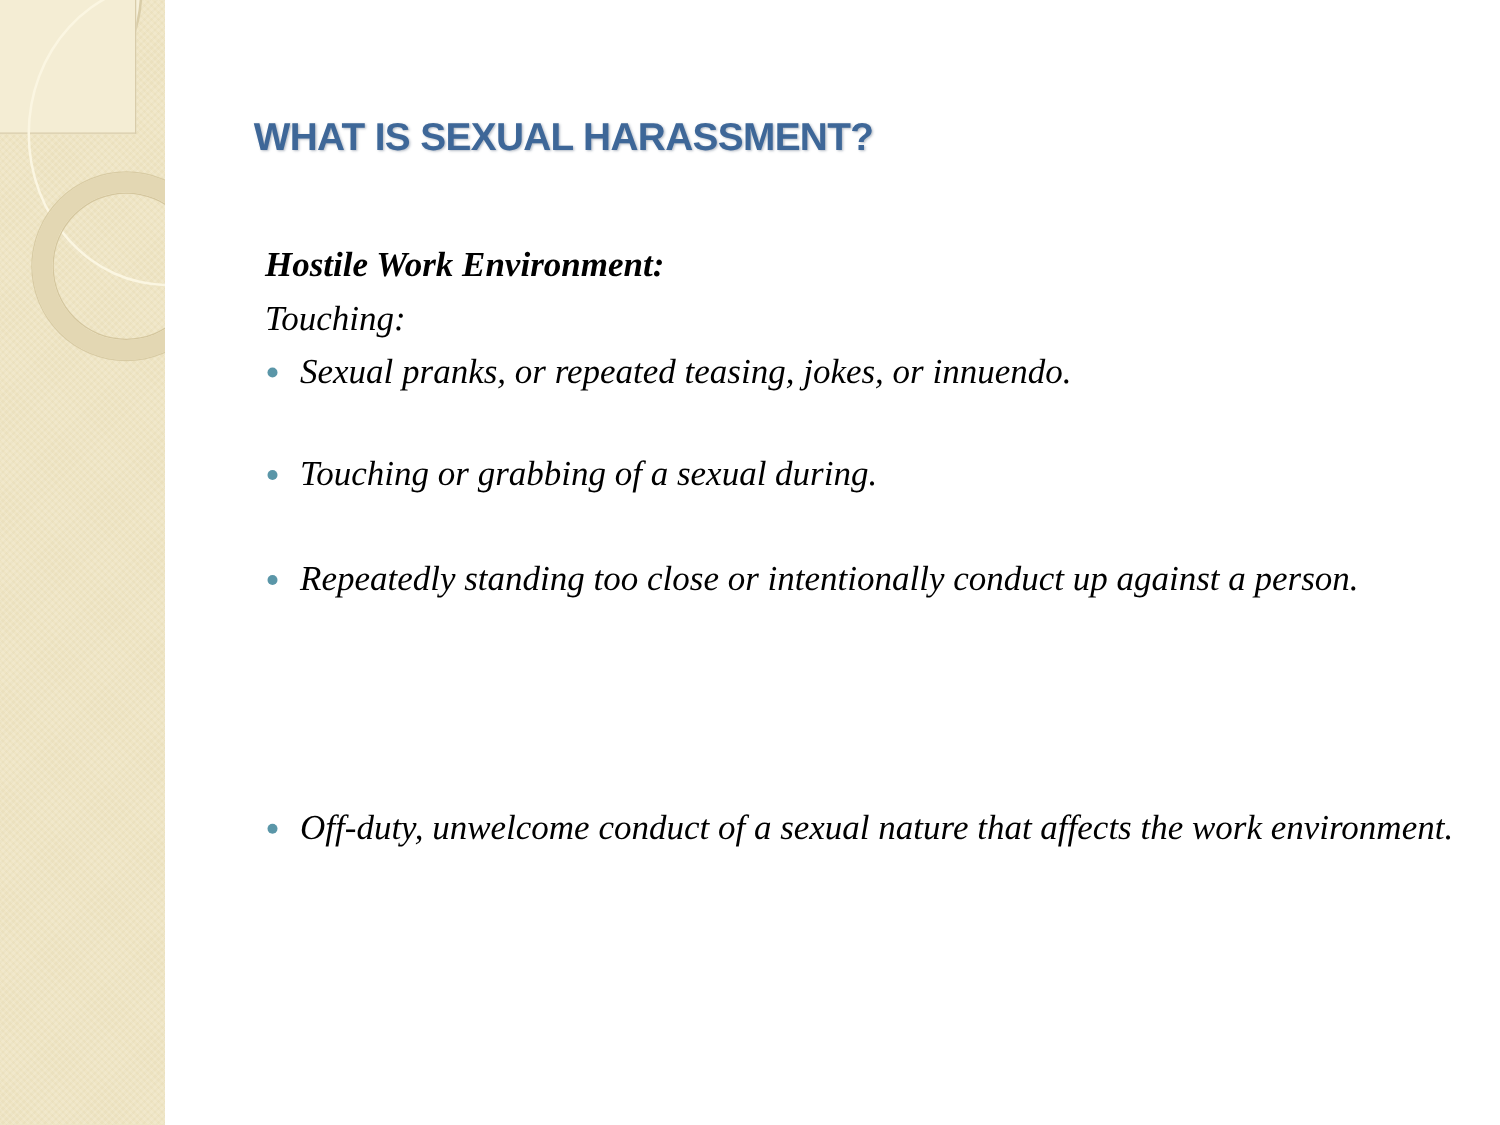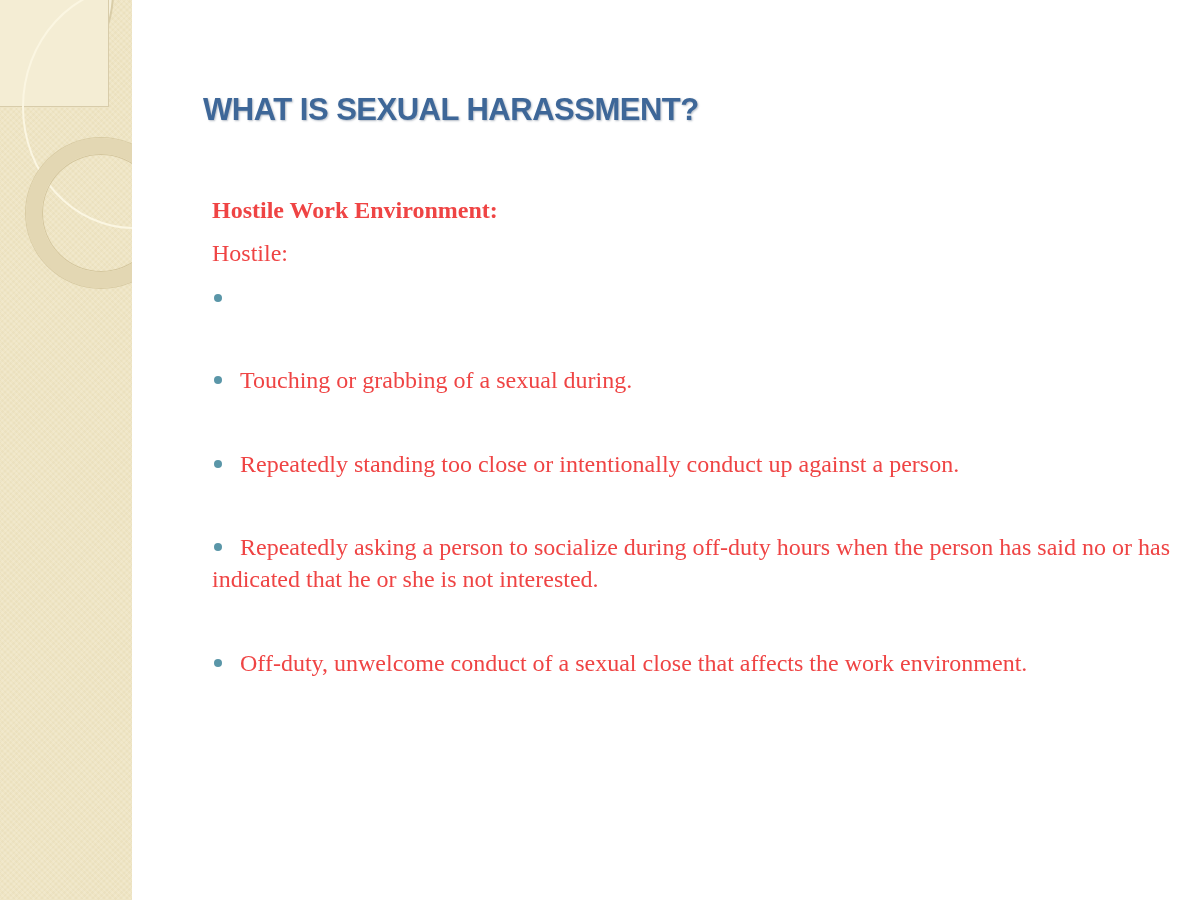--- a/index.html
+++ b/index.html
@@ -30,21 +30,21 @@
     box-shadow: inset 0 0 0 1px #d4c69e, 0 0 0 1px #d8cba4;
   }
   .content { position: absolute; left: 0; top: 0; width: 1200px; height: 760px; }
   .title {
     position: absolute; left: 203px; top: 92px; margin: 0;
     font-family: "Liberation Sans", sans-serif; font-weight: bold; font-size: 31px;
     letter-spacing: -0.5px; color: #3e6798;
     text-shadow: 1px 1px 2px rgba(40,60,90,0.35);
   }
   .body-text {
-    font-family: "Liberation Serif", serif; font-size: 24px; color: #ef4444;
+    font-family: "Liberation Serif", serif; font-size: 28px; color: #000000; font-style: italic;
   }
   .heading { position: absolute; left: 212px; top: 197px; font-weight: bold; }
   .examples { position: absolute; left: 212px; top: 240px; }
   .bullet-item { position: absolute; left: 212px; width: 960px; line-height: 32px; }
   .bullet-dot {
     display: inline-block; width: 8px; height: 8px; border-radius: 50%;
     background: #5a96a8; vertical-align: middle; margin: 0 4px 4px 2px;
   }
   .bullet-gap { display: inline-block; width: 14px; }
 </style>
@@ -55,30 +55,27 @@
   <div class="arc1"></div>
   <div class="panel"></div>
   <div class="arc2"></div>
   <div class="ring"></div>
 </div>
 
 <div class="content">
   <h1 class="title">WHAT IS SEXUAL HARASSMENT?</h1>
 
   <div class="body-text heading">Hostile Work Environment:</div>
-  <div class="body-text examples">Hostile:</div>
+  <div class="body-text examples">Touching:</div>
 
   <div class="body-text bullet-item" style="top:282px">
-    <span class="bullet-dot"></span><span class="bullet-gap"></span>
+    <span class="bullet-dot"></span><span class="bullet-gap"></span><span>Sexual pranks, or repeated teasing, jokes, or innuendo.</span>
   </div>
   <div class="body-text bullet-item" style="top:364px">
     <span class="bullet-dot"></span><span class="bullet-gap"></span><span>Touching or grabbing of a sexual during.</span>
   </div>
   <div class="body-text bullet-item" style="top:448px">
     <span class="bullet-dot"></span><span class="bullet-gap"></span><span>Repeatedly standing too close or intentionally conduct up against a person.</span>
   </div>
-  <div class="body-text bullet-item" style="top:531px">
-    <span class="bullet-dot"></span><span class="bullet-gap"></span><span>Repeatedly asking a person to socialize during off-duty hours when the person has said no or has indicated that he or she is not interested.</span>
-  </div>
   <div class="body-text bullet-item" style="top:647px">
-    <span class="bullet-dot"></span><span class="bullet-gap"></span><span>Off-duty, unwelcome conduct of a sexual close that affects the work environment.</span>
+    <span class="bullet-dot"></span><span class="bullet-gap"></span><span>Off-duty, unwelcome conduct of a sexual nature that affects the work environment.</span>
   </div>
 </div>
 
 </body></html>

